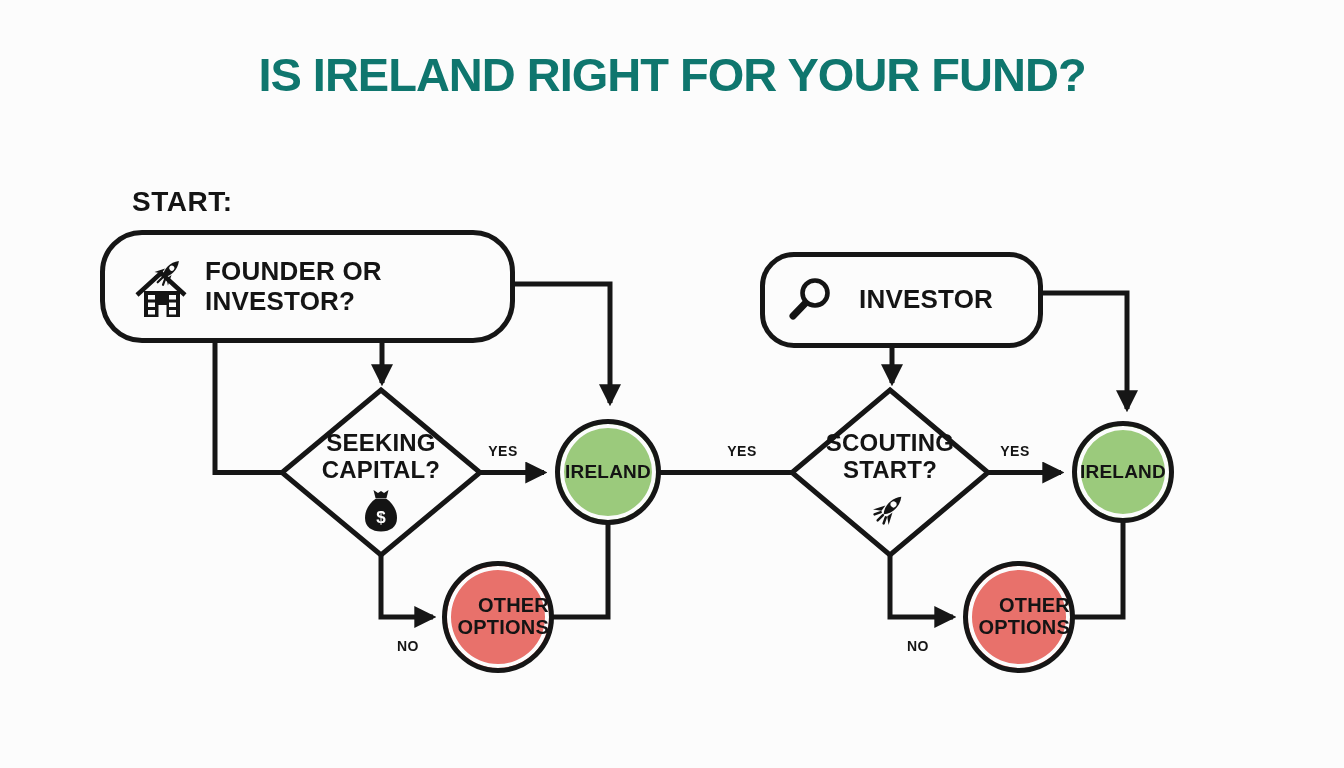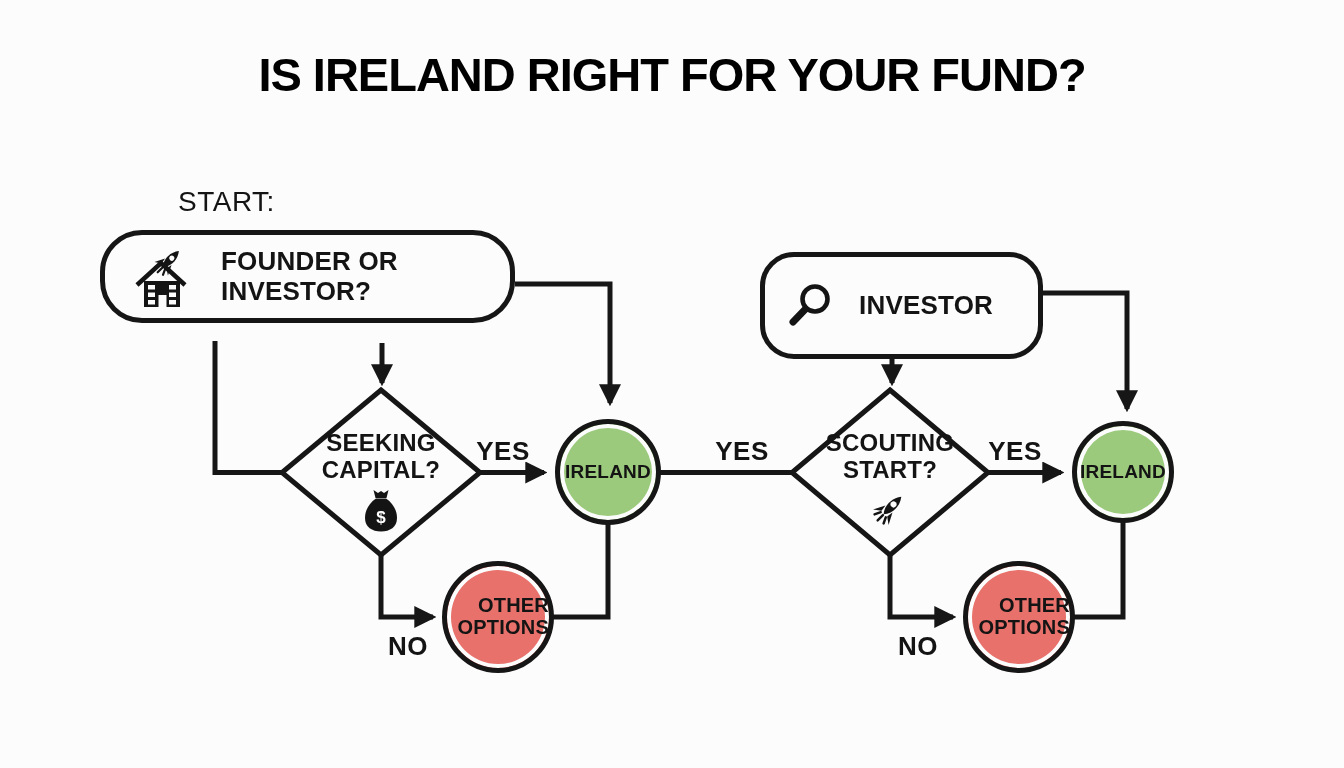--- a/index.html
+++ b/index.html
@@ -12,25 +12,25 @@
   html,body{margin:0;padding:0;background:var(--bg);}
   .stage{
     position:relative;width:1344px;height:768px;overflow:hidden;
     background:var(--bg);
     font-family:"Liberation Sans","DejaVu Sans",sans-serif;
     color:var(--ink);
   }
   .title{
     position:absolute;left:0;right:0;top:47px;margin:0;
     text-align:center;font-size:47px;font-weight:800;letter-spacing:-1px;
-    color:#000000;
+    color:#0f766e;
   }
   .start-label{
     position:absolute;left:132px;top:186px;
-    font-size:28px;font-weight:400;letter-spacing:0.5px;margin-left:46px;
+    font-size:28px;font-weight:700;letter-spacing:0.5px;
   }
   .wires{position:absolute;left:0;top:0;z-index:1;}
   .wires path{stroke:var(--line);stroke-width:5;fill:none;stroke-linejoin:miter;}
   .diamond{fill:var(--bg);stroke:var(--line);stroke-width:5;stroke-linejoin:miter;}
   .node-box{
     position:absolute;box-sizing:border-box;z-index:2;
     border:5px solid var(--line);border-radius:42px;background:var(--bg);
     display:flex;align-items:center;
   }
   .node-box .box-label{
@@ -48,21 +48,21 @@
   .circle .c-label{font-size:19px;line-height:1.08;letter-spacing:0.2px;}
   .circle.red .c-label{font-size:20px;}
   .d-label{
     position:absolute;z-index:3;transform:translate(-50%,-50%);
     text-align:center;font-size:24px;font-weight:800;line-height:1.12;
     width:180px;letter-spacing:0.2px;
   }
   .d-icon{position:absolute;z-index:3;transform:translateX(-50%);}
   .edge-label{
     position:absolute;z-index:3;transform:translate(-50%,-50%);
-    font-size:26px;font-weight:800;letter-spacing:0.5px;
+    font-size:14px;font-weight:800;letter-spacing:0.5px;
   }
   .box-icon{flex:0 0 auto;}
 </style>
 </head>
 <body>
 
 <div class="stage">
 
   <h1 class="title">IS IRELAND RIGHT FOR YOUR FUND?</h1>
   <div class="start-label">START:</div>
@@ -82,21 +82,21 @@
     <path d="M660 472.5 H794"></path>
     <path d="M1042 293 H1127 V409" marker-end="url(#arrow)"></path>
     <path d="M892 343 V383" marker-end="url(#arrow)"></path>
     <path d="M988 472.5 H1061" marker-end="url(#arrow)"></path>
     <path d="M890 554 V617 H953" marker-end="url(#arrow)"></path>
     <path d="M1123 519 V617 H1071"></path>
     <polygon class="diamond" points="381,390 480,472.5 381,555 282,472.5"></polygon>
     <polygon class="diamond" points="890,390 988,472.5 890,555 792,472.5"></polygon>
   </svg>
 
-  <div class="node-box" style="left:100px;top:230px;width:415px;height:93px;padding-left:28px;gap:28px;">
+  <div class="node-box" style="left:100px;top:230px;width:415px;height:113px;padding-left:28px;gap:12px;">
     <svg class="box-icon" width="60" height="64" viewBox="0 0 60 64">
       <polyline points="4,40 28,18 52,40" fill="none" stroke="#141414" stroke-width="4.5"></polyline>
       <rect x="11" y="36" width="36" height="26" fill="#141414"></rect>
       <rect x="15" y="40" width="7" height="4.5" fill="#FCFCFC"></rect>
       <rect x="15" y="47.5" width="7" height="4.5" fill="#FCFCFC"></rect>
       <rect x="15" y="55" width="7" height="4.5" fill="#FCFCFC"></rect>
       <rect x="36" y="40" width="7" height="4.5" fill="#FCFCFC"></rect>
       <rect x="36" y="47.5" width="7" height="4.5" fill="#FCFCFC"></rect>
       <rect x="36" y="55" width="7" height="4.5" fill="#FCFCFC"></rect>
       <rect x="25.5" y="50" width="8" height="12" fill="#FCFCFC"></rect>
@@ -104,21 +104,21 @@
         <path d="M0,-14 C5.5,-7 5.5,3 0,8.5 C-5.5,3 -5.5,-7 0,-14 Z" fill="#141414"></path>
         <circle cx="0" cy="-4" r="2.6" fill="#FCFCFC"></circle>
         <path d="M-4.6,1 L-9.5,11 L-3.6,7 Z" fill="#141414"></path>
         <path d="M4.6,1 L9.5,11 L3.6,7 Z" fill="#141414"></path>
         <path d="M0,9.5 V16 M-3.2,9 L-5.5,14 M3.2,9 L5.5,14" stroke="#141414" stroke-width="2.2" fill="none" stroke-linecap="round"></path>
       </g>
     </svg>
     <div class="box-label" style="width:195px;">FOUNDER OR INVESTOR?</div>
   </div>
 
-  <div class="node-box" style="left:760px;top:252px;width:283px;height:107px;border-radius:34px;padding-left:20px;gap:22px;">
+  <div class="node-box" style="left:760px;top:252px;width:283px;height:96px;border-radius:34px;padding-left:20px;gap:22px;">
     <svg class="box-icon" width="52" height="52" viewBox="0 0 52 52">
       <circle cx="30" cy="19" r="12.5" fill="none" stroke="#141414" stroke-width="4.6"></circle>
       <line x1="20.5" y1="29" x2="8" y2="42" stroke="#141414" stroke-width="7" stroke-linecap="round"></line>
     </svg>
     <div class="box-label">INVESTOR</div>
   </div>
 
   <div class="d-label" style="left:381px;top:457px;">SEEKING CAPITAL?</div>
   <svg class="d-icon" style="left:381px;top:489px;" width="40" height="44" viewBox="0 0 40 44">
     <path d="M12.5 1 L17 4 L20 2 L23 4 L27.5 1 L25.5 9 L14.5 9 Z" fill="#141414"></path>

